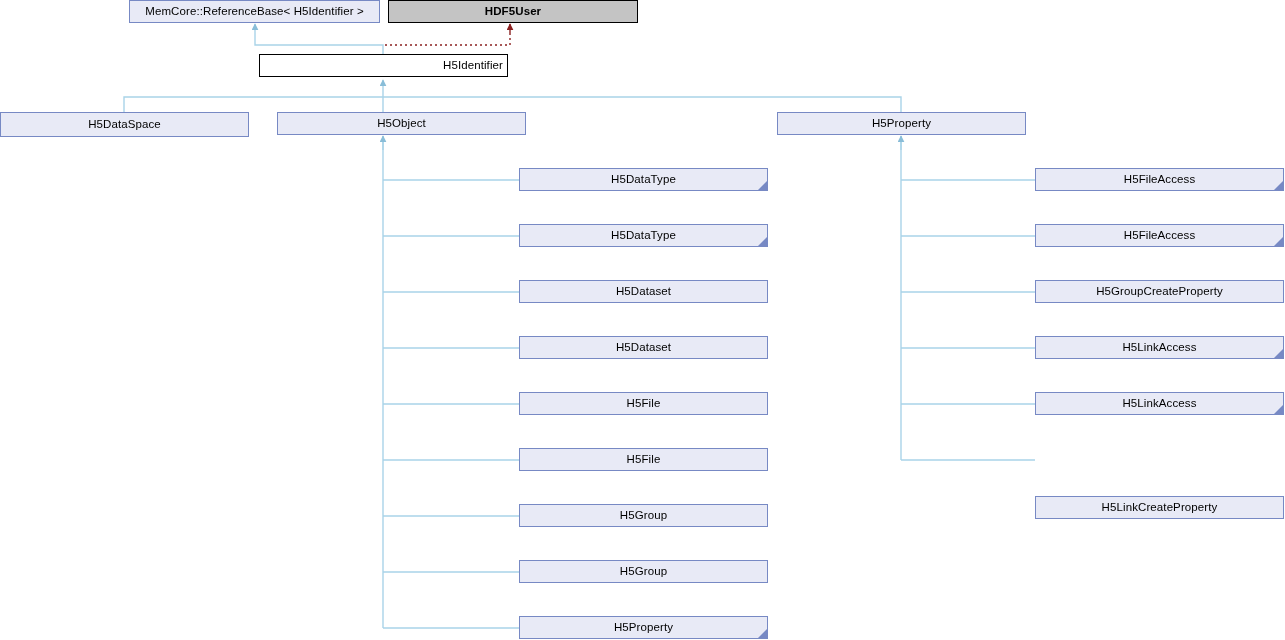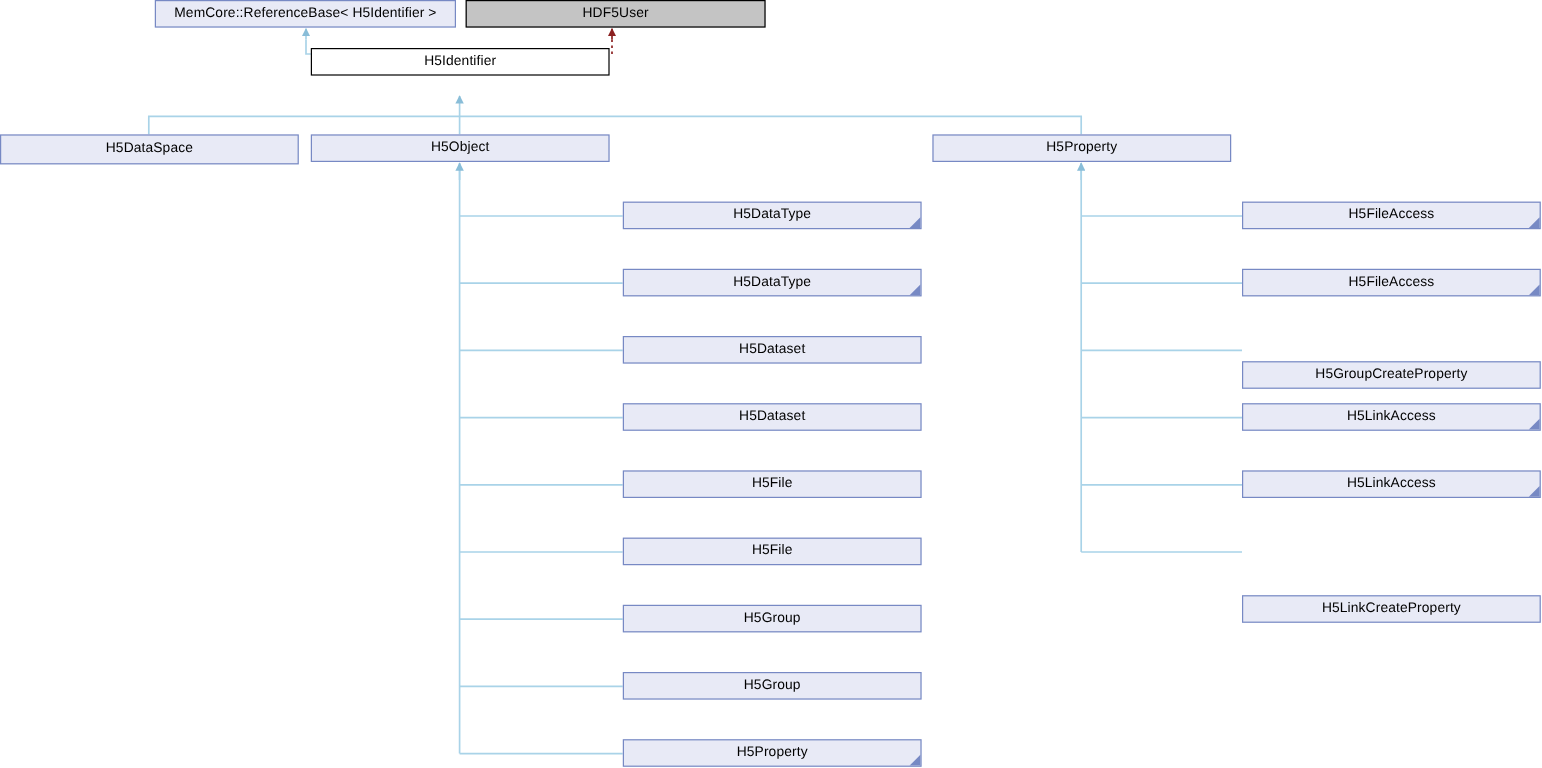--- a/index.html
+++ b/index.html
@@ -125,30 +125,30 @@
       <path d="M 901,348 L 1035,348" fill="none" stroke="#a9d3e8" stroke-width="1.4"></path>
       <path d="M 901,404 L 1035,404" fill="none" stroke="#a9d3e8" stroke-width="1.4"></path>
       <path d="M 901,460 L 1035,460" fill="none" stroke="#a9d3e8" stroke-width="1.4"></path>
     </g>
   </svg>
 
   <div id="nodes">
       <div class="node plain" title="MemCore::ReferenceBase&lt; H5Identifier &gt;" style="left: 129px; top: 0px; width: 251px; height: 23px;">
         <span class="lbl">MemCore::ReferenceBase&lt; H5Identifier &gt;</span>
       </div>
-      <div class="node grey" title="HDF5User" style="left: 388px; top: 0px; width: 250px; height: 23px;">
+      <div class="node grey" title="HDF5User" style="left: 388px; top: 0px; width: 250px; height: 23px; font-weight: bold;">
         <span class="lbl">HDF5User</span>
       </div>
-      <div class="node current" title="H5Identifier" style="left: 259px; top: 40px; width: 249px; height: 23px;">
+      <div class="node current" title="H5Identifier" style="left: 259px; top: 54px; width: 249px; height: 23px; justify-content: flex-end;">
         <span class="lbl">H5Identifier</span>
       </div>
       <div class="node plain" title="H5DataSpace" style="left: 0px; top: 112px; width: 249px; height: 25px;">
         <span class="lbl">H5DataSpace</span>
       </div>
-      <div class="node plain" title="H5Object" style="left: 259px; top: 112px; width: 249px; height: 23px;">
+      <div class="node plain" title="H5Object" style="left: 277px; top: 112px; width: 249px; height: 23px;">
         <span class="lbl">H5Object</span>
       </div>
       <div class="node plain" title="H5Property" style="left: 777px; top: 112px; width: 249px; height: 23px;">
         <span class="lbl">H5Property</span>
       </div>
       <div class="node plain folded" title="H5DataType" style="left: 519px; top: 168px; width: 249px; height: 23px;">
         <span class="lbl">H5DataType</span>
       </div>
       <div class="node plain folded" title="H5DataType" style="left: 519px; top: 224px; width: 249px; height: 23px;">
         <span class="lbl">H5DataType</span>
@@ -173,21 +173,21 @@
       </div>
       <div class="node plain folded" title="H5Property" style="left: 519px; top: 616px; width: 249px; height: 23px;">
         <span class="lbl">H5Property</span>
       </div>
       <div class="node plain folded" title="H5FileAccess" style="left: 1035px; top: 168px; width: 249px; height: 23px;">
         <span class="lbl">H5FileAccess</span>
       </div>
       <div class="node plain folded" title="H5FileAccess" style="left: 1035px; top: 224px; width: 249px; height: 23px;">
         <span class="lbl">H5FileAccess</span>
       </div>
-      <div class="node plain" title="H5GroupCreateProperty" style="left: 1035px; top: 280px; width: 249px; height: 23px; margin-top: 21px;">
+      <div class="node plain" title="H5GroupCreateProperty" style="left: 1035px; top: 280px; width: 249px; height: 23px;">
         <span class="lbl">H5GroupCreateProperty</span>
       </div>
       <div class="node plain folded" title="H5LinkAccess" style="left: 1035px; top: 336px; width: 249px; height: 23px;">
         <span class="lbl">H5LinkAccess</span>
       </div>
       <div class="node plain folded" title="H5LinkAccess" style="left: 1035px; top: 392px; width: 249px; height: 23px;">
         <span class="lbl">H5LinkAccess</span>
       </div>
       <div class="node plain" title="H5LinkCreateProperty" style="left: 1035px; top: 448px; width: 249px; height: 23px; margin-top: 48px;">
         <span class="lbl">H5LinkCreateProperty</span>

